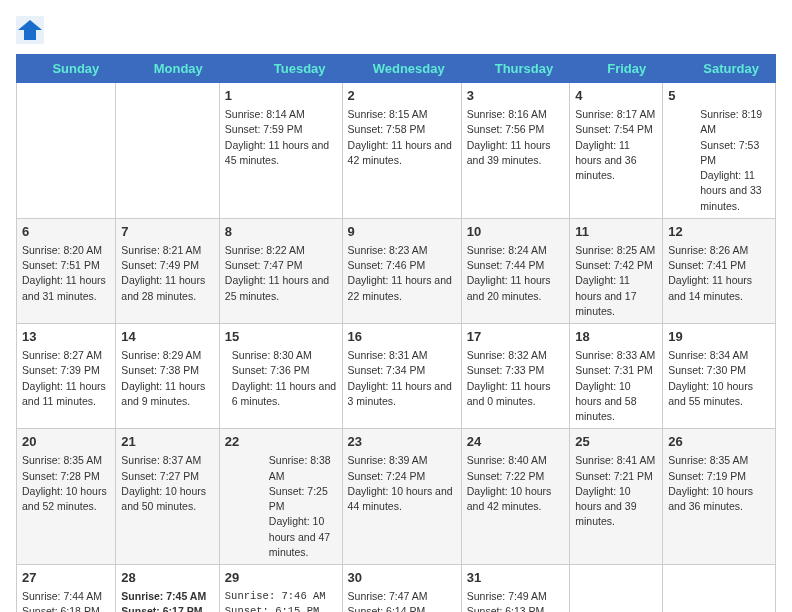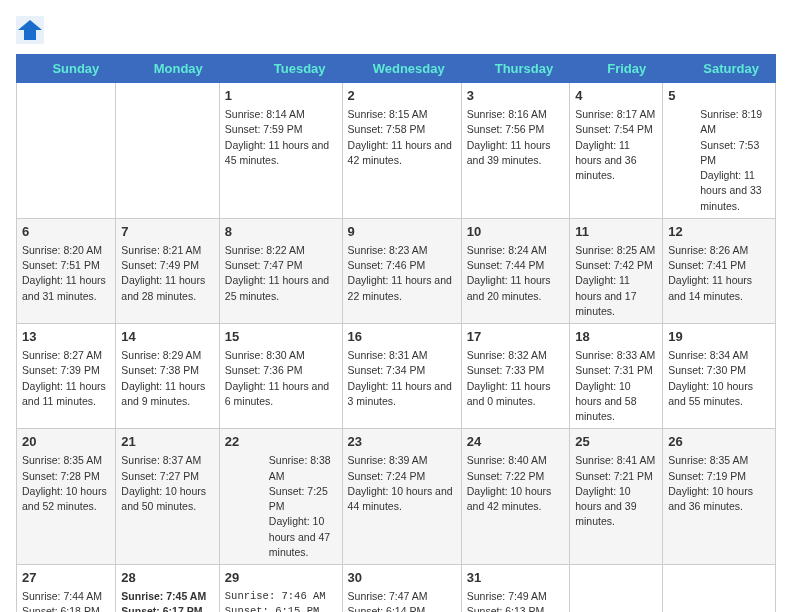--- a/index.html
+++ b/index.html
@@ -207,21 +207,21 @@
 Daylight: 11 hours and 11 minutes.</div>
         </td>
         <td>
           <span class="day-num">14</span>
           <div class="day-info" style="white-space: pre-line;">Sunrise: 8:29 AM
 Sunset: 7:38 PM
 Daylight: 11 hours and 9 minutes.</div>
         </td>
         <td>
           <span class="day-num">15</span>
-          <div class="day-info" style="white-space: pre-line;">Sunrise: 8:30 AM
+          <div class="day-info" style="white-space: pre-line; margin-left: 7px;">Sunrise: 8:30 AM
 Sunset: 7:36 PM
 Daylight: 11 hours and 6 minutes.</div>
         </td>
         <td>
           <span class="day-num">16</span>
           <div class="day-info" style="white-space: pre-line;">Sunrise: 8:31 AM
 Sunset: 7:34 PM
 Daylight: 11 hours and 3 minutes.</div>
         </td>
         <td>

